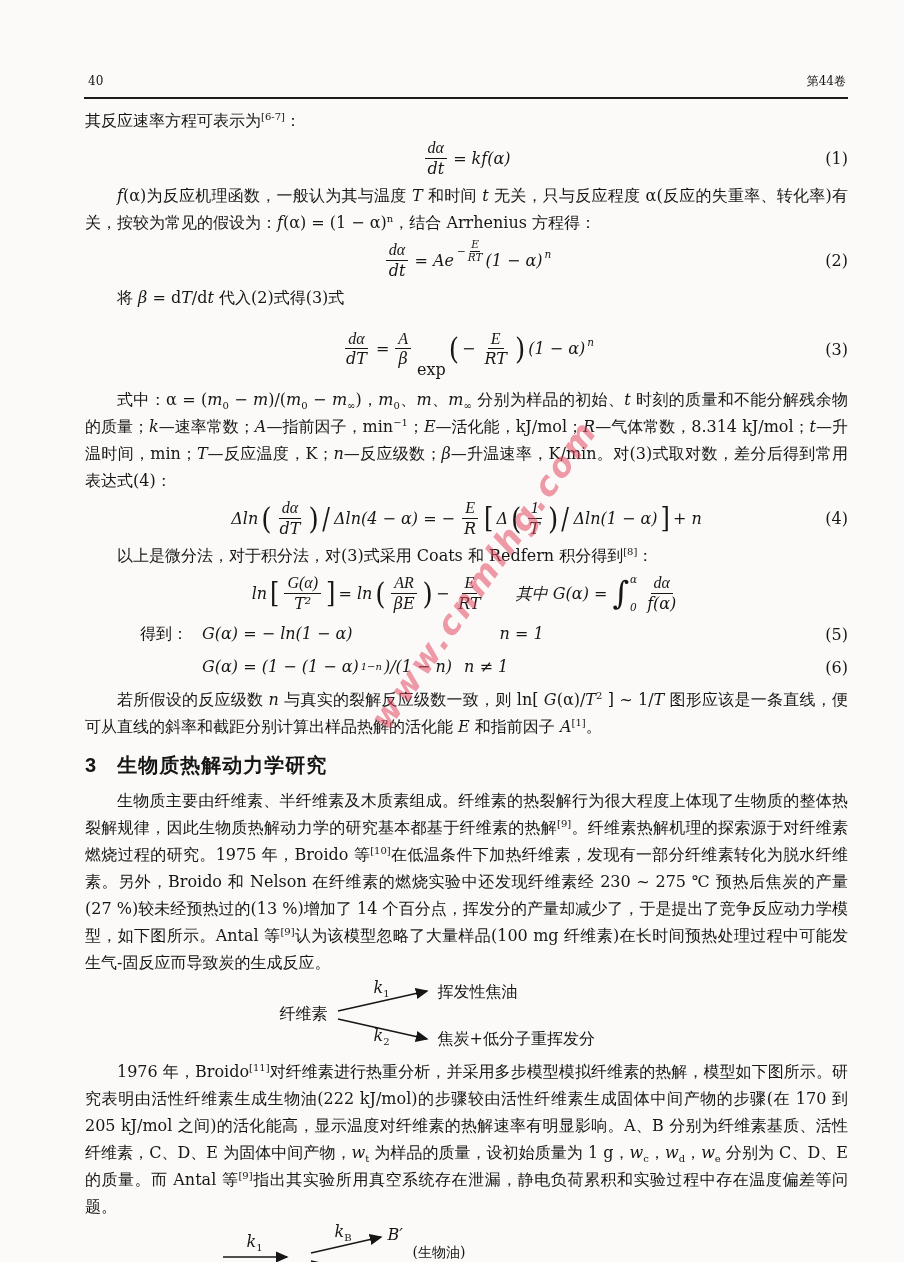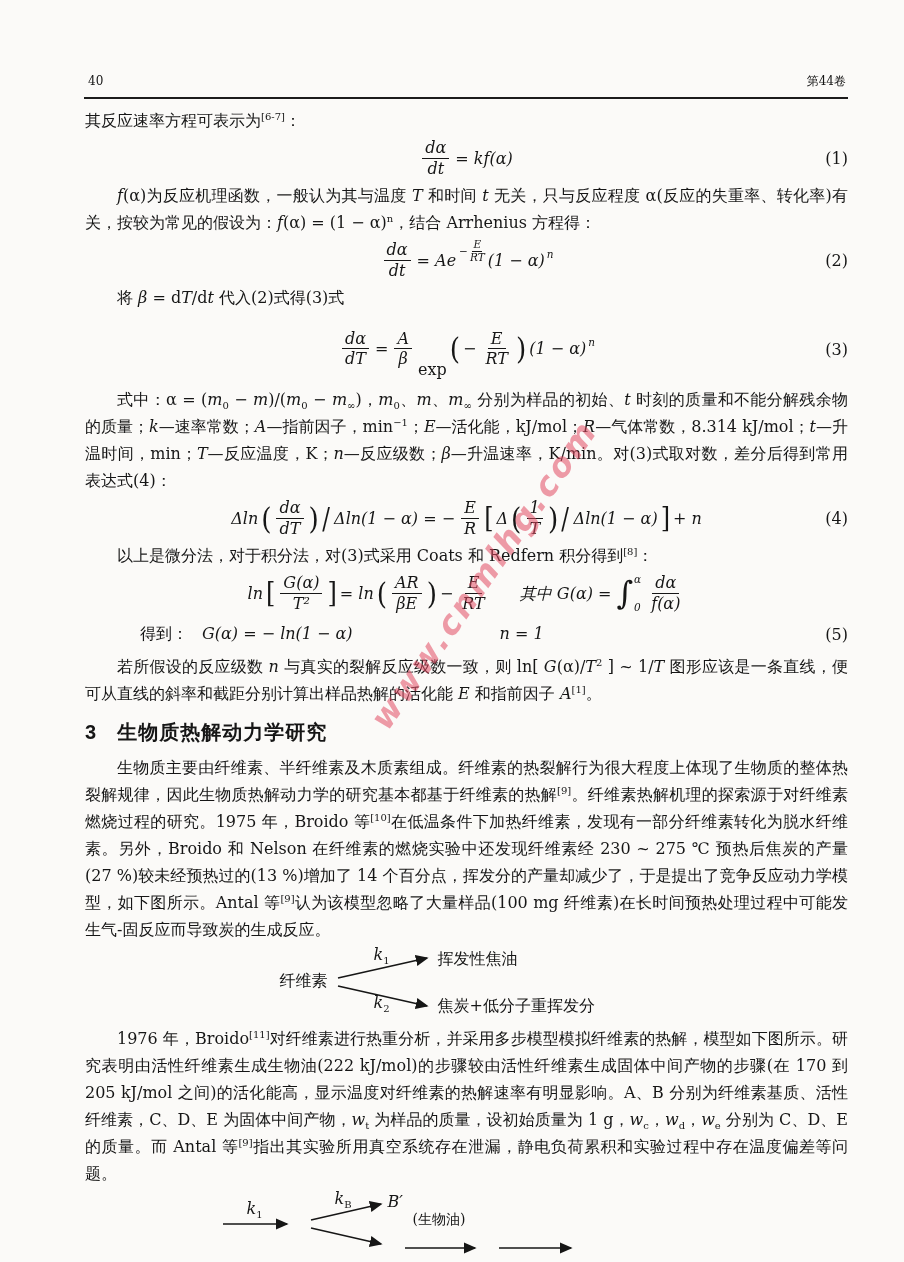--- a/index.html
+++ b/index.html
@@ -23,21 +23,21 @@
   sub{font-size:10px;line-height:0;}
   i{font-style:italic;}
   
   .eq-row{position:relative;display:flex;align-items:center;justify-content:center;
     margin:3px 0;font-style:italic;text-align:left;min-height:42px;}
   .eq-no{position:absolute;right:0;top:50%;transform:translateY(-50%);font-style:normal;}
   .m{margin:0 2px;white-space:nowrap;}
   .cn{font-style:normal;margin-top:42px;}
   .frac{display:inline-flex;flex-direction:column;align-items:center;margin:0 4px;line-height:1.2;}
   .frac>span{display:block;padding:0 3px;white-space:nowrap;}
-  .frac>span:first-child{border-bottom:1.3px solid #161616;}
+  .frac>span:first-child{border-bottom:1.3px solid #161616;font-family:Liberation Serif, serif;}
   .bp{font-size:165%;font-style:normal;display:inline-block;transform:scaleY(1.12);margin:0 1px;font-weight:300;}
   .bk{font-size:150%;font-style:normal;display:inline-block;transform:scaleY(1.15);margin:0 1px;font-weight:300;}
   .bs{font-size:190%;font-style:normal;display:inline-block;transform:scaleX(.75);margin:0 1px;font-weight:300;}
   .supstack{display:inline-flex;align-items:center;transform:translateY(-9px);font-size:10.5px;margin-left:1px;}
   .tfrac{display:inline-flex;flex-direction:column;align-items:center;line-height:1.1;margin-left:1px;}
   .tfrac>span{display:block;padding:0 1px;}
   .tfrac>span:first-child{border-bottom:1px solid #161616;}
   .ex{font-size:10.5px;transform:translateY(-6px);display:inline-block;}
   .intw{display:inline-flex;align-items:center;margin:0 3px;}
   .ints{font-size:32px;font-style:normal;line-height:1;}
@@ -144,21 +144,21 @@
 
     <div class="eq-row">
       <span class="m">Δln</span>
       <span class="bp">(</span>
       <span class="frac">
           <span>dα</span>
           <span>dT</span>
         </span>
       <span class="bp">)</span>
       <span class="bs">/</span>
-      <span class="m">Δln(1 − α) = −</span>
+      <span class="m">Δln(4 − α) = −</span>
       <span class="frac">
           <span>E</span>
           <span>R</span>
         </span>
       <span class="bk">[</span>
       <span class="m">Δ</span>
       <span class="bp">(</span>
       <span class="frac">
           <span>1</span>
           <span>T</span>
@@ -208,20 +208,27 @@
         </span>
     </div>
 
     <div class="eq-simple">
       <span class="lead">得到：</span>
       <span class="m">G(α) = − ln(1 − α)</span>
       <span class="cond">n = 1</span>
       <span class="eq-no">(5)</span>
     </div>
 
+    <div class="eq-simple">
+      <span class="m">G(α) = (1 − (1 − α)</span>
+        <sup>1−n</sup>
+        <span class="m">)/(1 − n)</span>
+      <span class="cond6">n ≠ 1</span>
+      <span class="eq-no">(6)</span>
+    </div>
 
     <p class="para ind"><span>若所假设的反应级数 </span><i>n</i><span> 与真实的裂解反应级数一致，则 ln[ </span><i>G</i><span>(α)/</span><i>T</i><sup>2</sup><span> ] ~ 1/</span><i>T</i><span> 图形应该是一条直线，便可从直线的斜率和截距分别计算出样品热解的活化能 </span><i>E</i><span> 和指前因子 </span><i>A</i><sup>[1]</sup><span>。</span></p>
 
     <div class="sec-head">
       <span class="sec-num">3</span><span>生物质热解动力学研究</span>
     </div>
 
     <p class="para ind"><span>生物质主要由纤维素、半纤维素及木质素组成。纤维素的热裂解行为很大程度上体现了生物质的整体热裂解规律，因此生物质热解动力学的研究基本都基于纤维素的热解</span><sup>[9]</sup><span>。纤维素热解机理的探索源于对纤维素燃烧过程的研究。1975 年，Broido 等</span><sup>[10]</sup><span>在低温条件下加热纤维素，发现有一部分纤维素转化为脱水纤维素。另外，Broido 和 Nelson 在纤维素的燃烧实验中还发现纤维素经 230 ~ 275 ℃ 预热后焦炭的产量(27 %)较未经预热过的(13 %)增加了 14 个百分点，挥发分的产量却减少了，于是提出了竞争反应动力学模型，如下图所示。Antal 等</span><sup>[9]</sup><span>认为该模型忽略了大量样品(100 mg 纤维素)在长时间预热处理过程中可能发生气-固反应而导致炭的生成反应。</span></p>
 
     <div class="diagram d1">

